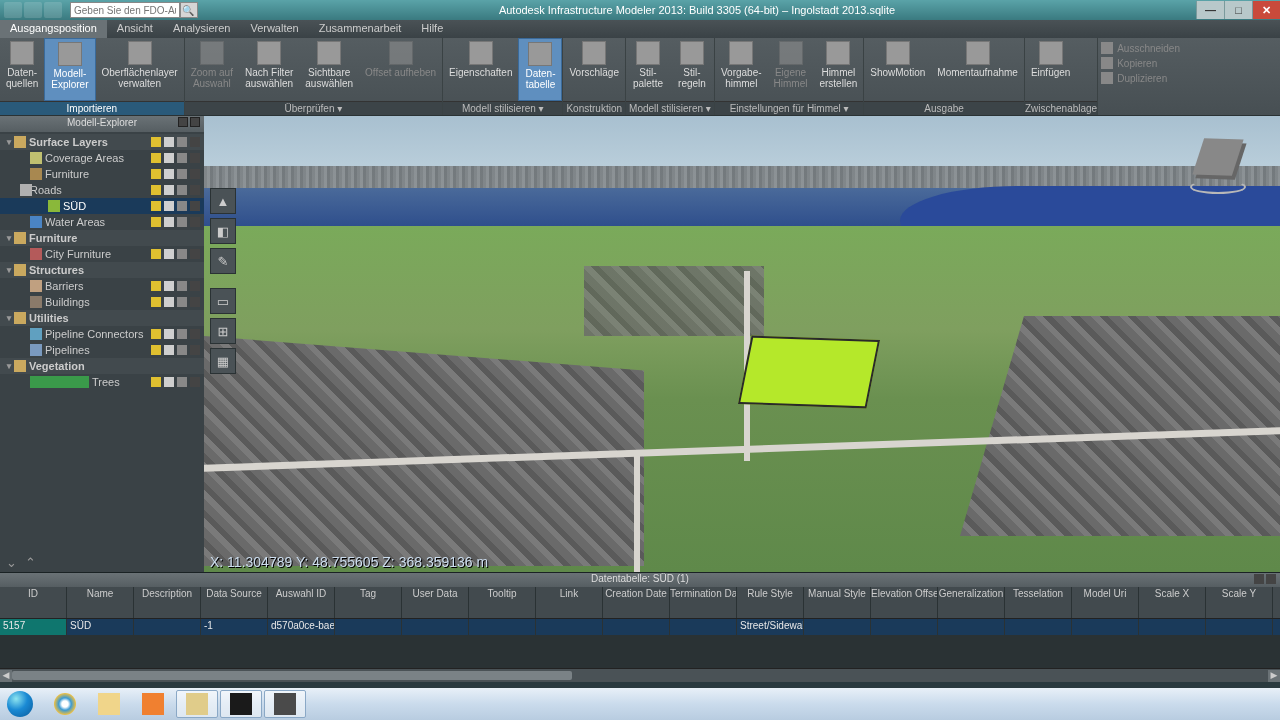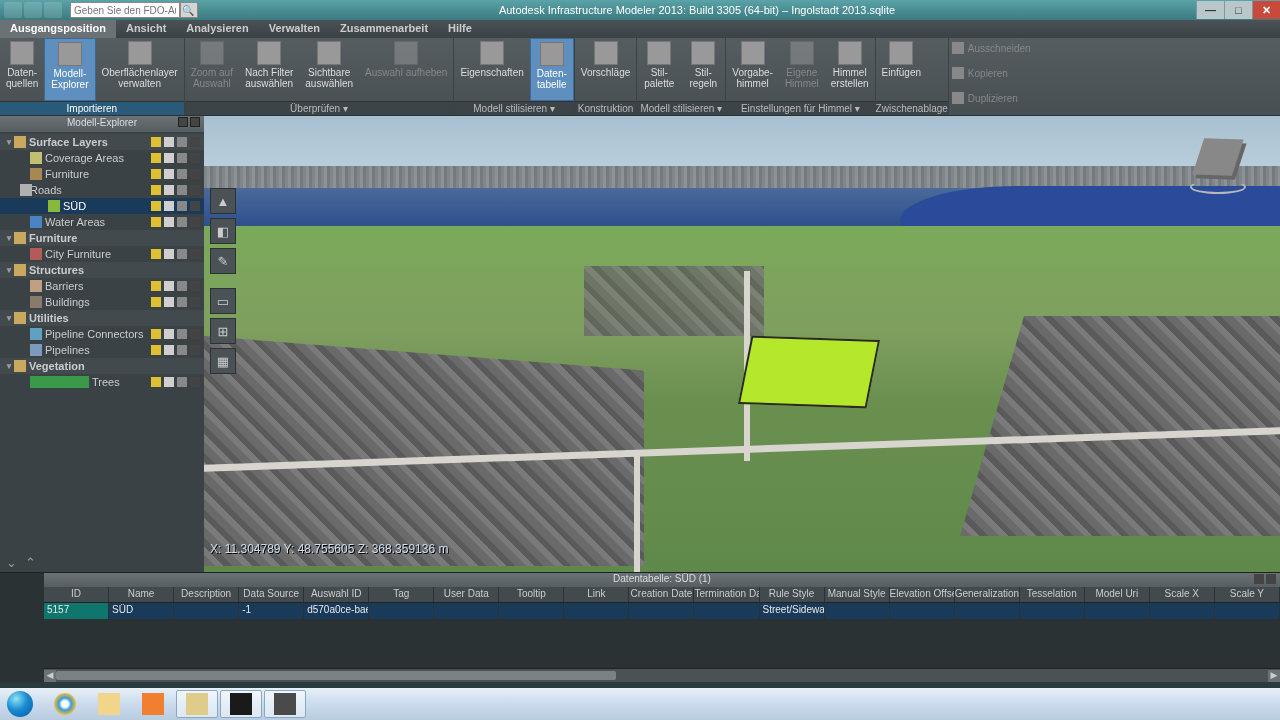--- a/index.html
+++ b/index.html
@@ -9,35 +9,35 @@
 .titlebar .qat { display:flex; gap:2px; padding:0 4px; align-items:center; }
 .titlebar .qat .qbtn { width:18px; height:16px; background:rgba(255,255,255,.15); border-radius:2px; }
 .titlebar .search { margin-left:4px; display:flex; align-items:center; }
 .titlebar .search input { width:110px; height:16px; font-size:10px; padding:0 3px; border:1px solid #888; background:#fff; color:#666; }
 .titlebar .search .go { width:18px; height:16px; background:#d5d5d5; border:1px solid #888; display:flex; align-items:center; justify-content:center; font-size:10px; color:#333;}
 .titlebar .title { flex:1; text-align:center; }
 .titlebar .winbtns { display:flex; }
 .titlebar .winbtn { width:28px; height:18px; display:flex; align-items:center; justify-content:center; background:#b8c8ca; color:#333; border-left:1px solid #7a9a9c; font-size:11px; font-weight:bold;}
 .titlebar .winbtn.close { background:#c94a3b; color:#fff; }
 
-.menubar { height:18px; background:linear-gradient(#4a5256,#3a4246); display:flex; font-size:11px; color:#ccc;font-weight:bold; }
+.menubar { height:18px; background:linear-gradient(#4a5256,#3a4246); display:flex; font-size:11px; color:#ccc; }
 .menubar .tab { padding:2px 10px; }
 .menubar .tab.active { background:#6a7276; color:#fff; }
 
 .ribbon { height:78px; background:linear-gradient(#555d61,#474f53); display:flex; font-size:10px; color:#ddd; border-bottom:1px solid #2a3234;}
 .rgroup { display:flex; flex-direction:column; border-right:1px solid #3a4244; }
 .rgroup .items { display:flex; flex:1; }
 .rbtn { display:flex; flex-direction:column; align-items:center; justify-content:flex-start; padding:3px 6px; min-width:44px; text-align:center; line-height:11px; cursor:pointer;}
 .rbtn.sel { background:#5f8fbf; color:#fff; border:1px solid #3a6a9a; }
 .rbtn .icn { width:24px; height:24px; margin-bottom:2px; background:#999; border:1px solid #777; }
 .rbtn.disabled { color:#888; }
 .rbtn.disabled .icn { opacity:.5; }
 .panel-label { height:14px; font-size:10px; text-align:center; background:#3c4448; color:#bbb; border-top:1px solid #333; padding-top:1px;}
 .panel-label.active { background:#2a5a7a; color:#fff; }
-.rside { display:flex; flex-direction:column; padding:4px 3px; gap:13px; font-size:10px; color:#888; min-width:100px;}
+.rside { display:flex; flex-direction:column; padding:4px 3px; gap:3px; font-size:10px; color:#888; min-width:100px;}
 .rside .sitem { display:flex; align-items:center; gap:4px; }
 .rside .sic { width:12px; height:12px; background:#888; }
 
 .workspace { display:flex; height:456px; }
 .panel { width:204px; background:#3a4246; color:#ccc; font-size:11px; display:flex; flex-direction:column; }
 .panel-head { height:16px; background:linear-gradient(#6a7276,#565e62); text-align:center; font-size:10px; color:#ddd; padding-top:1px; position:relative;}
 .panel-head .pin { position:absolute; right:4px; top:1px; display:flex; gap:2px;}
 .panel-head .pin span{ width:10px; height:10px; background:#444; border:1px solid #222;}
 .tree { flex:1; background:#3a4246; overflow:hidden; padding:2px 0;}
 .tnode { display:flex; align-items:center; height:16px; padding:0 4px; white-space:nowrap;}
@@ -71,27 +71,27 @@
 .r1{top:330px;left:0;right:0;transform:skewY(-2deg);}
 .r2{top:340px;left:430px;width:6px;height:120px;}
 .r3{top:155px;left:540px;width:6px;height:190px;}
 .parcel{position:absolute;top:222px;left:540px;width:130px;height:68px;background:#b5e82a;border:2px solid #2a2a2a;transform:skewX(-15deg) skewY(6deg) rotate(-4deg);}
 .navcube{position:absolute;top:18px;right:28px;width:68px;height:62px;}
 .navcube .cube{width:38px;height:38px;background:#888;margin:4px auto;transform:rotate(18deg) skewY(-16deg);box-shadow:4px 4px 0 #666;}
 .navcube .ring{position:absolute;bottom:2px;left:6px;right:6px;height:14px;border:2px solid #b8b8b8;border-radius:50%;border-top-color:transparent;}
 .vtools{position:absolute;top:72px;left:6px;width:26px;display:flex;flex-direction:column;gap:4px;}
 .vtools .vt{width:26px;height:26px;background:#4a5256;border:1px solid #2a3234;display:flex;align-items:center;justify-content:center;color:#ccc;font-size:13px;}
 .vtools .sep{height:6px;}
-.coord{position:absolute;bottom:16px;left:6px;color:#cde;font-size:12px;text-shadow:1px 1px 0 #000;}
-
-.datatable { height:110px; background:#2a3234; color:#ccc; font-size:10px; display:flex; flex-direction:column; border-top:1px solid #1a2224;padding-left:44px;}
+.coord{position:absolute;bottom:2px;left:6px;color:#cde;font-size:14px;text-shadow:1px 1px 0 #000;}
+
+.datatable { height:110px; background:#2a3234; color:#ccc; font-size:10px; display:flex; flex-direction:column; border-top:1px solid #1a2224;}
 .dt-head { height:14px; background:linear-gradient(#6a7276,#565e62); text-align:center; color:#ddd; padding-top:0px; position:relative;}
 .dt-head .pin { position:absolute; right:4px; top:1px; display:flex; gap:2px;}
 .dt-head .pin span{ width:10px; height:10px; background:#444;}
-.dt-cols { height:16px; display:flex; background:#424a4e; border-bottom:1px solid #222;}
+.dt-cols { height:32px; display:flex; background:#424a4e; border-bottom:1px solid #222;}
 .dt-cols .col{ width:67px; border-right:1px solid #2a3234; text-align:center; padding-top:1px; white-space:nowrap; overflow:hidden;}
 .dt-row { height:16px; display:flex; background:#1a3a5a;}
 .dt-row .cell{ width:67px; border-right:1px solid #2a3234; padding:1px 3px; white-space:nowrap; overflow:hidden; color:#e8e8e8;}
 .dt-row .cell:first-child{ background:#0f766e;}
 .dt-fill{flex:1;}
 .dt-scroll{height:14px;background:#4a5256;border-top:1px solid #222;position:relative;}
 .dt-scroll .thumb{position:absolute;left:12px;top:2px;width:560px;height:9px;background:#7a8286;border-radius:2px;}
 .dt-scroll .arr{position:absolute;top:1px;width:12px;height:12px;background:#6a7276;font-size:9px;text-align:center;color:#ccc;}
 .dt-scroll .arr.l{left:0;} .dt-scroll .arr.r{right:0;}
 
@@ -176,21 +176,21 @@
           <div>Nach Filter</div>
           <div>auswählen</div>
         </div>
         <div class="rbtn">
           <div class="icn"></div>
           <div>Sichtbare</div>
           <div>auswählen</div>
         </div>
         <div class="rbtn disabled">
           <div class="icn"></div>
-          <div>Auswahl aufheben</div>
+          <div>Offset aufheben</div>
           <div></div>
         </div>
       </div>
       <div class="panel-label">Überprüfen ▾</div>
     </div>
     <div class="rgroup">
       <div class="items">
         <div class="rbtn">
           <div class="icn"></div>
           <div>Eigenschaften</div>
@@ -241,20 +241,35 @@
           <div>Eigene</div>
           <div>Himmel</div>
         </div>
         <div class="rbtn">
           <div class="icn"></div>
           <div>Himmel</div>
           <div>erstellen</div>
         </div>
       </div>
       <div class="panel-label">Einstellungen für Himmel ▾</div>
+    </div>
+    <div class="rgroup">
+      <div class="items">
+        <div class="rbtn">
+          <div class="icn"></div>
+          <div>ShowMotion</div>
+          <div></div>
+        </div>
+        <div class="rbtn">
+          <div class="icn"></div>
+          <div>Momentaufnahme</div>
+          <div></div>
+        </div>
+      </div>
+      <div class="panel-label">Ausgabe</div>
     </div>
     <div class="rgroup">
       <div class="items">
         <div class="rbtn">
           <div class="icn"></div>
           <div>Einfügen</div>
           <div></div>
         </div>
       </div>
       <div class="panel-label">Zwischenablage</div>

